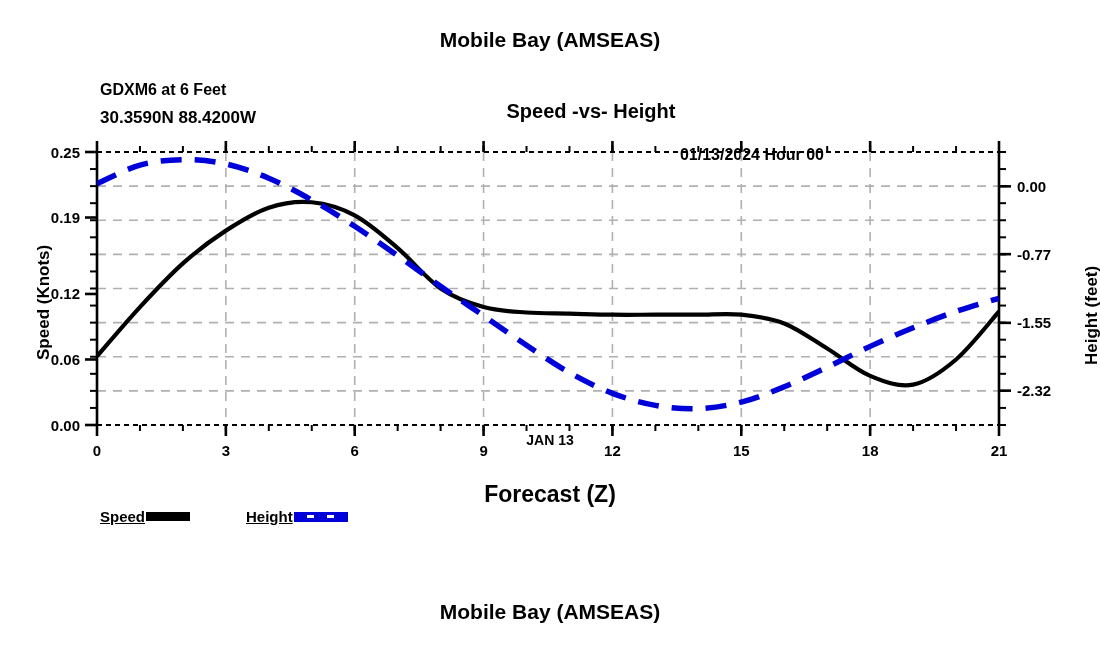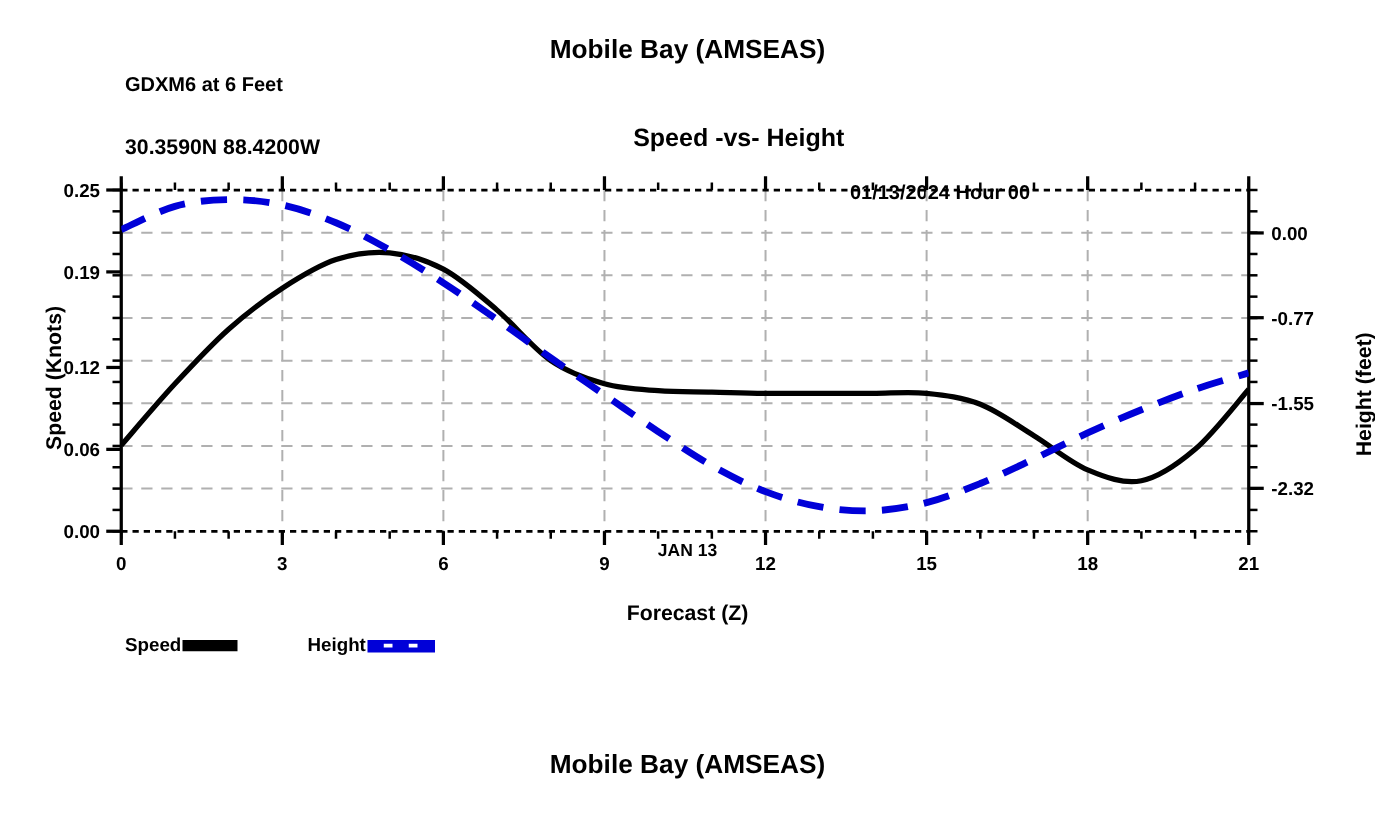--- a/index.html
+++ b/index.html
@@ -33,21 +33,21 @@
   }
   .title-bottom {
     top: 600px;
     left: 0;
     width: 1100px;
     text-align: center;
     font-size: 21px;
     font-weight: bold;
   }
   .hdr-left-1 {
-    top: 60px;
+    top: 81px;
     left: 100px;
     font-size: 16px;
     font-weight: bold;
   }
   .hdr-left-2 {
     top: 108px;
     left: 100px;
     font-size: 17px;
     font-weight: bold;
   }
@@ -93,30 +93,31 @@
     width: 1100px;
     text-align: center;
     font-size: 14px;
     font-weight: bold;
   }
   .xlab-title {
     top: 481px;
     left: 0;
     width: 1100px;
     text-align: center;
-    font-size: 17px;
+    font-size: 23px;
     font-weight: bold;
   }
 
   .legend {
     top: 508px;
     left: 100px;
     display: flex;
     align-items: center;
     gap: 14px;
+    text-decoration: underline;
   }
   .legend-item { display: flex; align-items: center; }
   .legend-label {
     font-size: 15px;
     font-weight: bold;
     margin-right: 1px;
   }
   .legend-swatch-solid {
     width: 44px;
     height: 9px;

